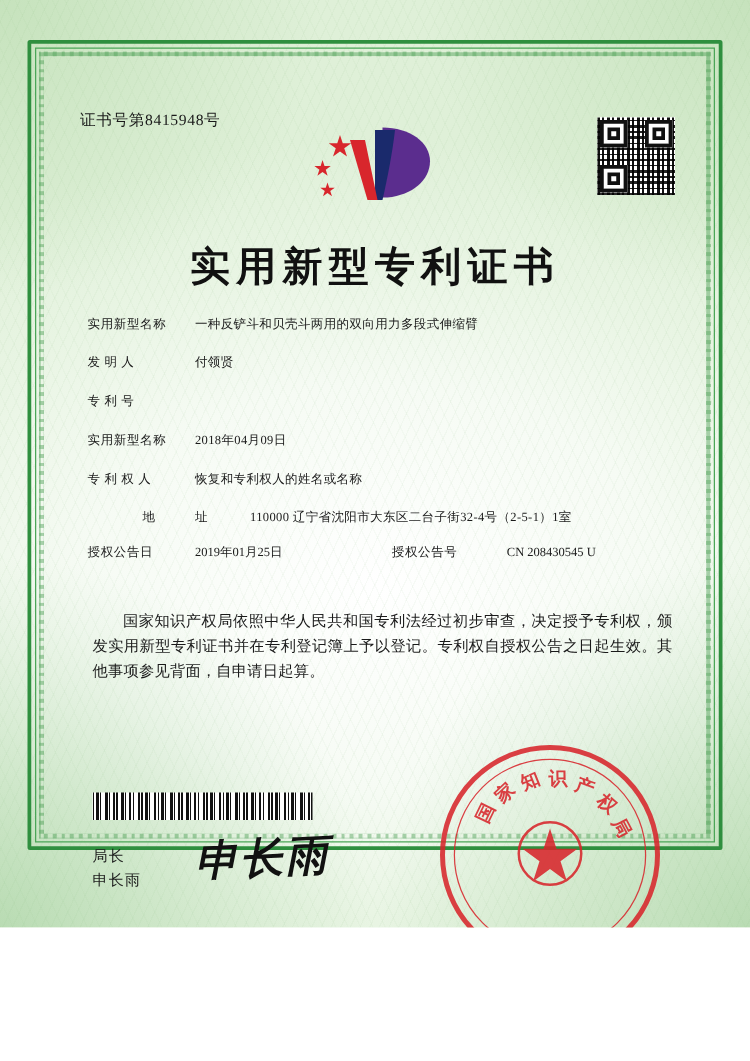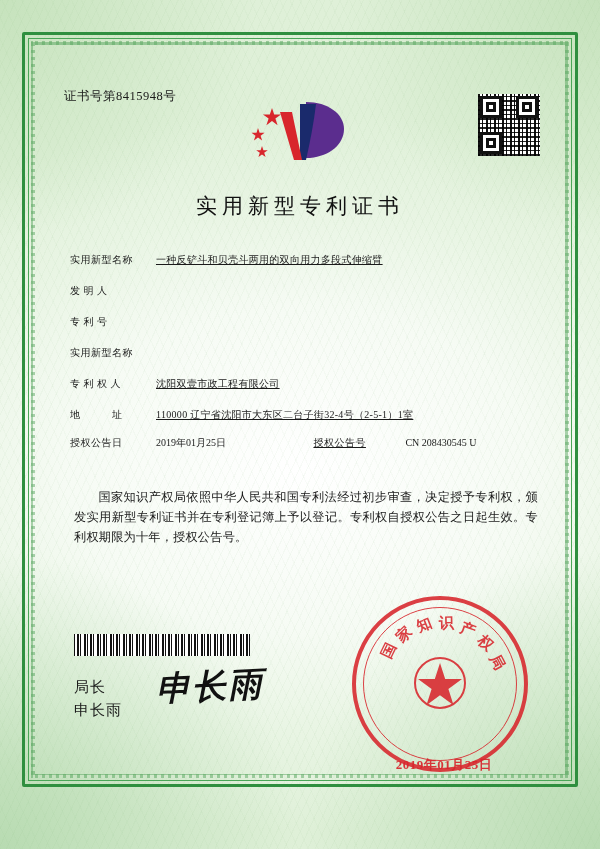--- a/index.html
+++ b/index.html
@@ -10,21 +10,21 @@
   body {
     width: 600px;
     height: 849px;
     font-family: "Liberation Serif", serif;
     color: #1a1a1a;
     overflow: hidden;
   }
   .page {
     position: relative;
     width: 600px;
-    height: 849px;
+    height: 742px;
     background:
       radial-gradient(ellipse 520px 360px at 300px 470px, #ffffff 0%, #f6fbf4 45%, #e9f5e4 72%, #dff0d8 100%),
       linear-gradient(#ffffff, #ffffff);
     overflow: hidden;
   }
   
   .texture {
     position: absolute;
     inset: 0;
     background-image:
@@ -117,22 +117,22 @@
     box-shadow: inset 0 0 0 3px #fff, inset 0 0 0 6px #111;
   }
   .qr::before { left: 2px; top: 2px; }
   .qr::after { right: 2px; top: 2px; }
   .qr i { left: 2px; bottom: 2px; display:block; }
 
   .title {
     position: absolute;
     left: 0; right: 0; top: 136px;
     text-align: center;
-    font-size: 21px;
-    font-weight: normal;
+    font-size: 32px;
+    font-weight: bold;
     letter-spacing: 5px;
     color: #111;
     font-family: "Liberation Serif", serif;
   }
 
   .fields {
     position: absolute;
     left: 22px; right: 10px; top: 196px;
     font-size: 10px;
     line-height: 1.5;
@@ -143,34 +143,32 @@
     margin-bottom: 16px;
   }
   .row .lbl {
     flex: 0 0 86px;
     white-space: nowrap;
     letter-spacing: 0.5px;
   }
   .row .val {
     flex: 1 1 auto;
     letter-spacing: 0.3px;
-    text-decoration: underline;
-  }
-  .row.addr { margin-bottom: 12px; }
+  }
+  .row.addr { margin-bottom: 12px; margin-left: 44px; }
   .row.addr .val { line-height: 1.55; }
 
   .row.split {
     margin-bottom: 6px;
   }
   .row.split .lbl2 {
     flex: 0 0 92px;
     white-space: nowrap;
     margin-left: 22px;
     letter-spacing: 0.5px;
-    text-decoration: underline;
   }
   .row.split .val2 {
     flex: 1 1 auto;
   }
 
   .paras {
     position: absolute;
     left: 26px; right: 14px; top: 432px;
     font-size: 12.2px;
     line-height: 1.62;
@@ -189,21 +187,21 @@
       #111 0 1px, #fff 1px 3px,
       #111 3px 5px, #fff 5px 6px,
       #111 6px 7px, #fff 7px 10px,
       #111 10px 12px, #fff 12px 13px);
   }
 
   .signer {
     position: absolute;
     left: 26px;
     top: 620px;
-    font-size: 15px;
+    font-size: 12px;
     line-height: 1.55;
     letter-spacing: 1px;
   }
   .signature {
     position: absolute;
     left: 108px;
     top: 608px;
     font-family: "Liberation Serif", serif;
     font-size: 34px;
     font-weight: bold;
@@ -319,51 +317,53 @@
 
     <div class="fields">
 
       <div class="row">
         <div class="lbl">实用新型名称</div>
         <div class="val">一种反铲斗和贝壳斗两用的双向用力多段式伸缩臂</div>
       </div>
 
       <div class="row">
         <div class="lbl">发 明 人</div>
+        <div class="val">付领贤</div>
       </div>
 
       <div class="row">
         <div class="lbl">专 利 号</div>
       </div>
 
       <div class="row">
         <div class="lbl">实用新型名称</div>
+        <div class="val">2018年04月09日</div>
       </div>
 
       <div class="row">
         <div class="lbl">专 利 权 人</div>
-        <div class="val">沈阳双壹市政工程有限公司</div>
+        <div class="val">恢复和专利权人的姓名或名称</div>
       </div>
 
       <div class="row addr">
         <div class="lbl">地　　　址</div>
         <div class="val">110000 辽宁省沈阳市大东区二台子街32-4号（2-5-1）1室</div>
       </div>
 
       <div class="row split">
         <div class="lbl">授权公告日</div>
         <div class="val2">2019年01月25日</div>
         <div class="lbl2">授权公告号</div>
         <div class="val2">CN 208430545 U</div>
       </div>
 
     </div>
 
     <div class="paras">
-      <p>国家知识产权局依照中华人民共和国专利法经过初步审查，决定授予专利权，颁发实用新型专利证书并在专利登记簿上予以登记。专利权自授权公告之日起生效。专利权期限为十年，授权公告号。</p>
+      <p>国家知识产权局依照中华人民共和国专利法经过初步审查，决定授予专利权，颁发实用新型专利证书并在专利登记簿上予以登记。专利权自授权公告之日起生效。其他事项参见背面，自申请日起算。</p>
     </div>
 
     <div class="barcode"></div>
 
     <div class="signer">
       <div>局长</div>
       <div>申长雨</div>
     </div>
     <div class="signature">申长雨</div>
 

